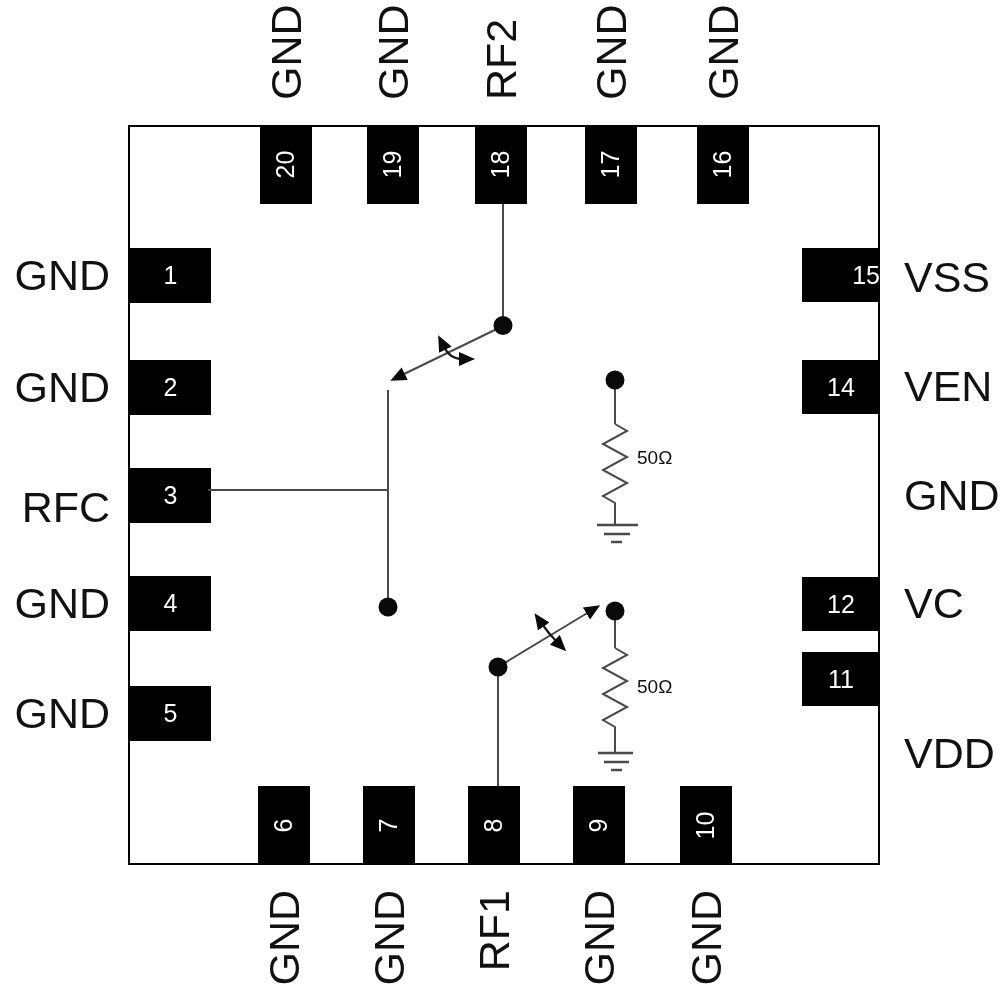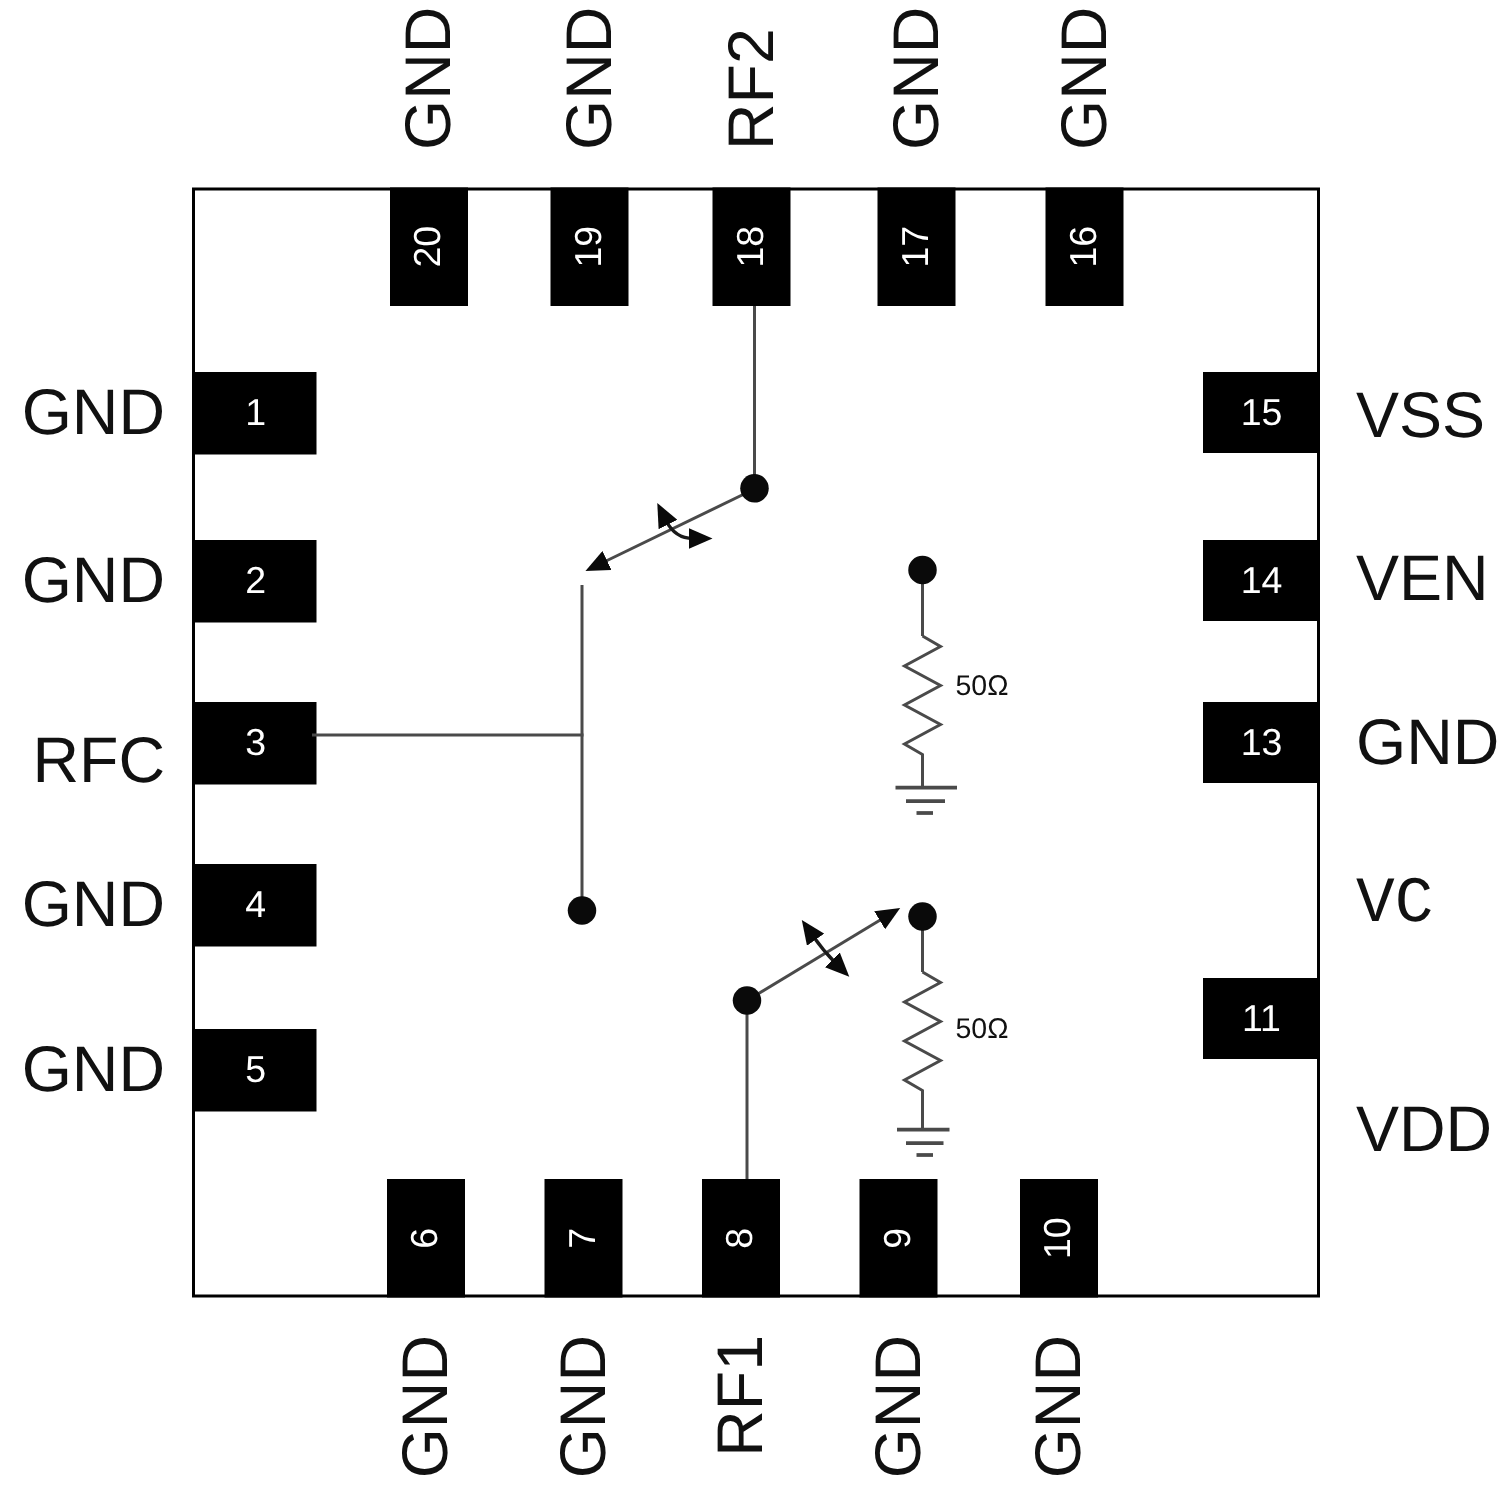--- a/index.html
+++ b/index.html
@@ -75,28 +75,28 @@
   <div class="pin pin-left" style="left:130px;top:468px;">
       <span class="num">3</span>
     </div>
   <div class="pin pin-left" style="left:130px;top:576px;">
       <span class="num">4</span>
     </div>
   <div class="pin pin-left" style="left:130px;top:686px;">
       <span class="num">5</span>
     </div>
 
-  <div class="pin pin-right" style="left:802px;top:248px;">
+  <div class="pin pin-right" style="left:802px;top:248px;justify-content:flex-end;">
       <span class="num">15</span>
     </div>
   <div class="pin pin-right" style="left:802px;top:360px;">
       <span class="num">14</span>
     </div>
-  <div class="pin pin-right" style="left:802px;top:468px;">
-      <span class="num">13</span>
+  <div class="pin pin-right" style="left:802px;top:577px;">
+      <span class="num">12</span>
     </div>
   <div class="pin pin-right" style="left:802px;top:652px;">
       <span class="num">11</span>
     </div>
 
   <div class="lbl lbl-top" style="left:265px;top:100px;">GND</div>
   <div class="lbl lbl-top" style="left:372px;top:100px;">GND</div>
   <div class="lbl lbl-top" style="left:480px;top:100px;">RF2</div>
   <div class="lbl lbl-top" style="left:590px;top:100px;">GND</div>
   <div class="lbl lbl-top" style="left:702px;top:100px;">GND</div>
@@ -109,21 +109,21 @@
 
   <div class="lbl lbl-left" style="top:275px;">GND</div>
   <div class="lbl lbl-left" style="top:387px;">GND</div>
   <div class="lbl lbl-left" style="top:507px;">RFC</div>
   <div class="lbl lbl-left" style="top:603px;">GND</div>
   <div class="lbl lbl-left" style="top:713px;">GND</div>
 
   <div class="lbl lbl-right" style="top:277px;">VSS</div>
   <div class="lbl lbl-right" style="top:386px;">VEN</div>
   <div class="lbl lbl-right" style="top:495px;">GND</div>
-  <div class="lbl lbl-right" style="top:603px;font-family:Liberation Mono, monospace;">VC</div>
+  <div class="lbl lbl-right" style="top:603px;">VC</div>
   <div class="lbl lbl-right" style="top:713px;margin-top:40px;">VDD</div>
 
   <svg class="schem" viewBox="0 0 1000 1000">
     <defs>
       <marker id="arr" markerUnits="userSpaceOnUse" markerWidth="16" markerHeight="14" viewBox="0 0 16 14" refX="3" refY="7" orient="auto-start-reverse">
         <path d="M0,0 L16,7 L0,14 Z" fill="#0a0a0a"></path>
       </marker>
     </defs>
 
     <g stroke="#4a4a4a" stroke-width="2" fill="none">

